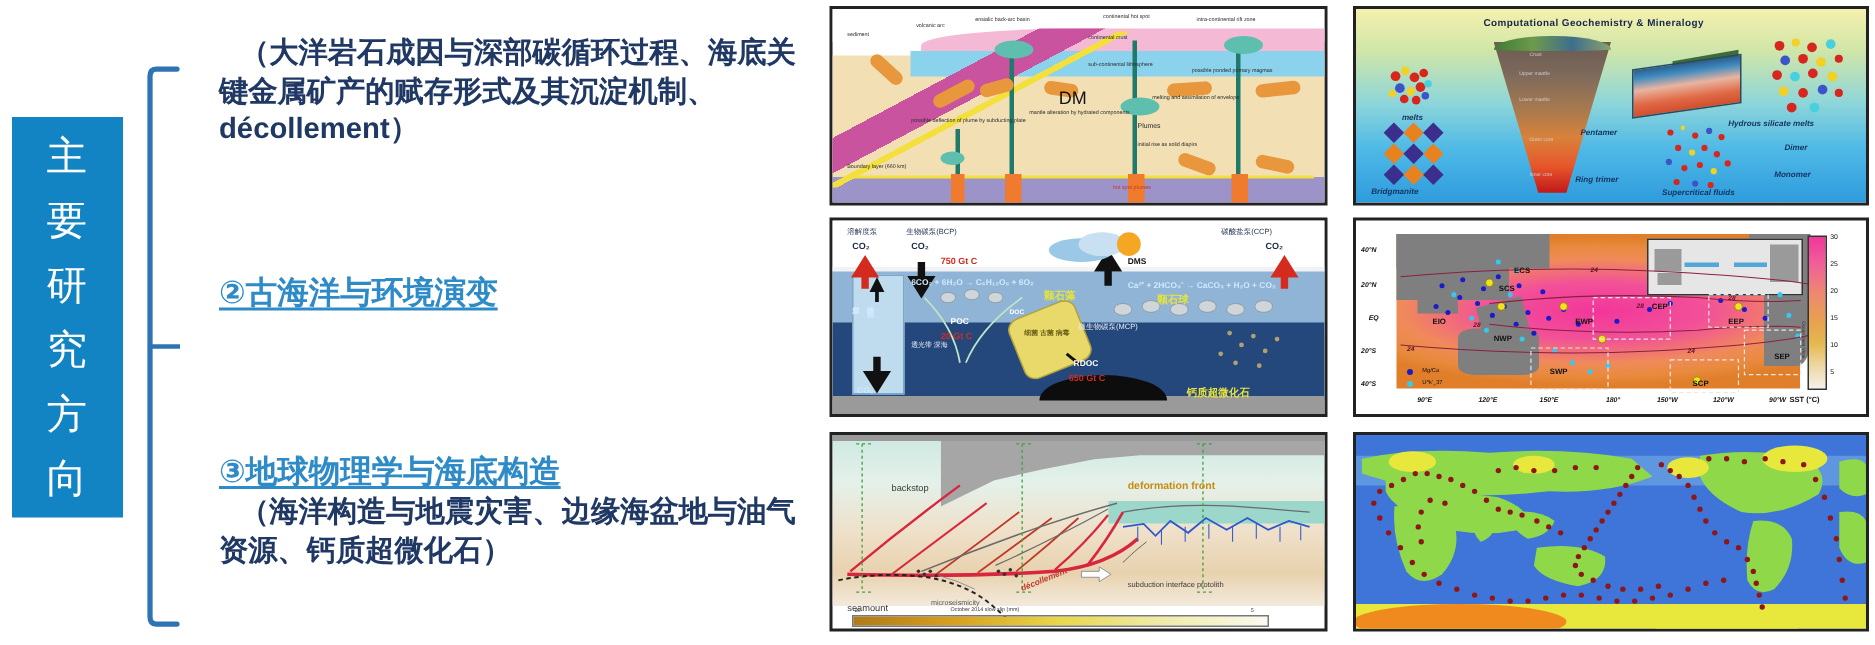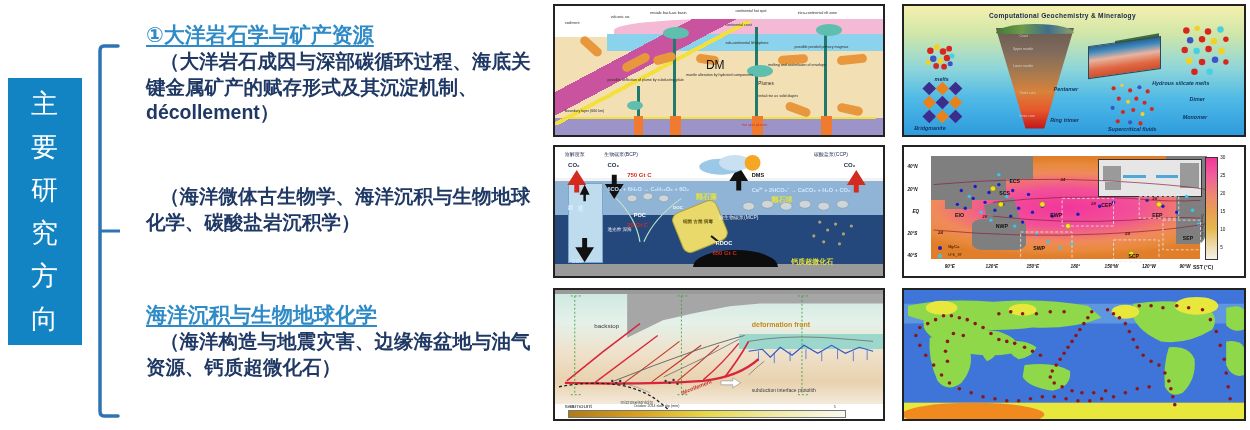--- a/index.html
+++ b/index.html
@@ -201,30 +201,29 @@
 </div>
 
 <svg id="bracket" viewBox="0 0 26 374">
   <path d="M 22 2 L 8 2 Q 4 2 4 7 L 4 180 L 4 367 Q 4 372 8 372 L 22 372" fill="none" stroke="#2E74B5" stroke-width="3.5" stroke-linecap="round"></path>
   <path d="M 4 187 L 24 187" fill="none" stroke="#2E74B5" stroke-width="3"></path>
 </svg>
 
 <div id="text-column">
 
   <div class="topic" id="topic-1">
-    <div class="topic-heading">①大洋岩石学与矿产资源</div>
     <div class="topic-body">（大洋岩石成因与深部碳循环过程、海底关键金属矿产的赋存形式及其沉淀机制、décollement）</div>
   </div>
 
   <div class="topic" id="topic-2">
-    <div class="topic-body">（海洋微体古生物学、海洋沉积与生物地球化学、碳酸盐岩沉积学）</div>
+    <div class="topic-heading">②古海洋与环境演变</div>
   </div>
 
   <div class="topic" id="topic-3">
-    <div class="topic-heading">海洋沉积与生物地球化学</div>
+    <div class="topic-heading">③地球物理学与海底构造</div>
     <div class="topic-body">（海洋构造与地震灾害、边缘海盆地与油气资源、钙质超微化石）</div>
   </div>
 
 </div>
 
 <div class="panel" id="panel-mantle">
   <div class="panel-inner">
     <div id="p1-sky"></div>
     <div id="p1-mantle"></div>
     <div id="p1-crust"></div>

